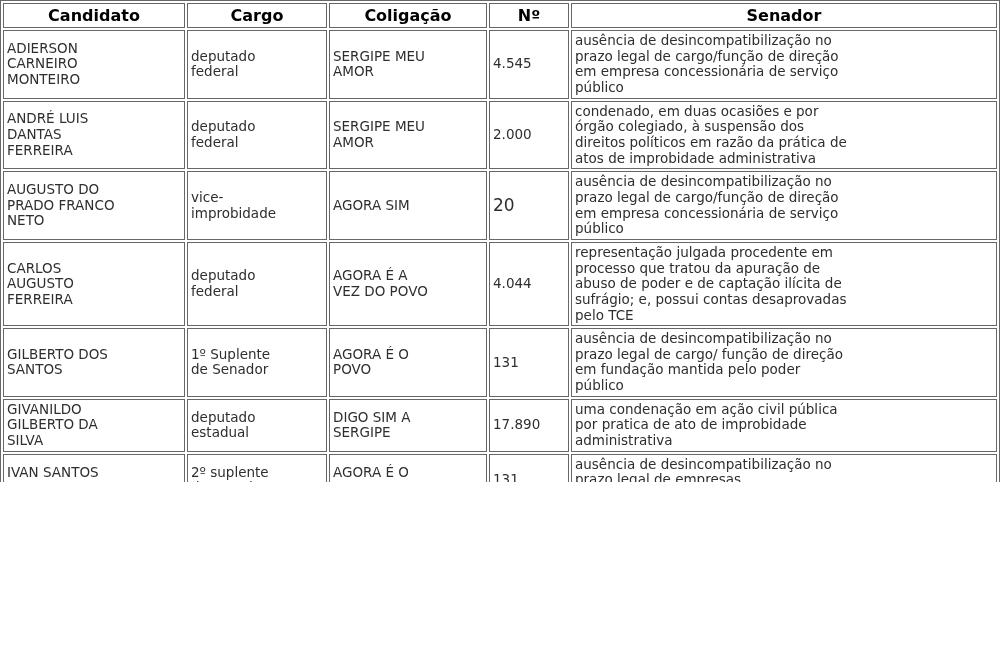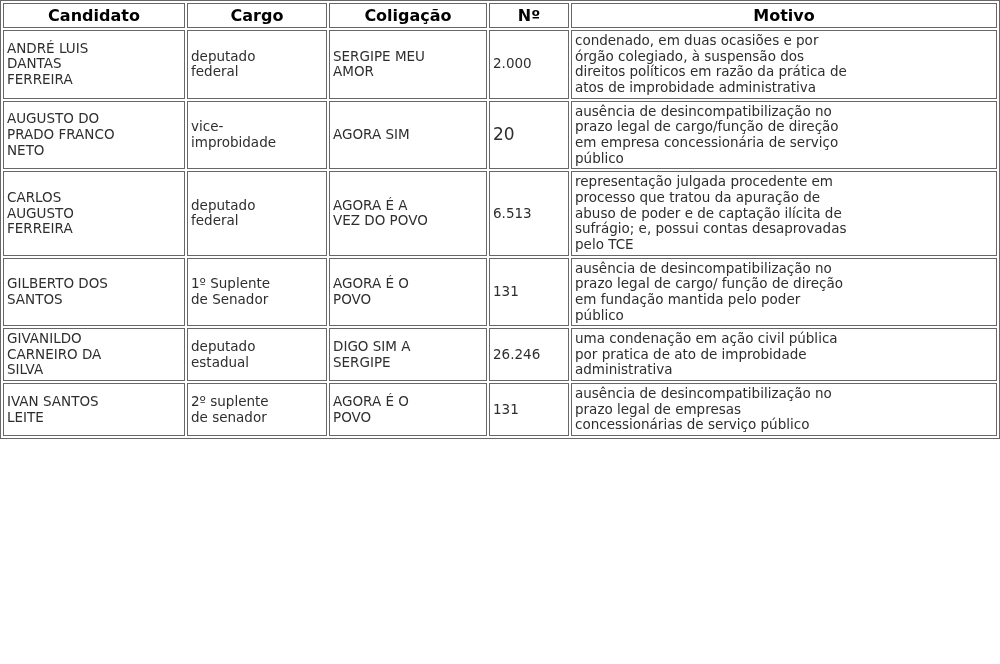--- a/index.html
+++ b/index.html
@@ -63,24 +63,38 @@
       <col class="c-coligacao">
       <col class="c-numero">
       <col class="c-motivo">
     </colgroup>
     <thead>
       <tr id="header-row">
           <th>Candidato</th>
           <th>Cargo</th>
           <th>Coligação</th>
           <th>Nº</th>
-          <th>Motivo</th>
+          <th>Senador</th>
         </tr>
     </thead>
     <tbody id="body-rows">
+        <tr>
+          <td class="cell-candidato">ADIERSON
+CARNEIRO
+MONTEIRO</td>
+          <td class="cell-cargo">deputado
+federal</td>
+          <td class="cell-coligacao">SERGIPE MEU
+AMOR</td>
+          <td class="cell-numero">4.545</td>
+          <td class="cell-motivo">ausência de desincompatibilização no
+prazo legal de cargo/função de direção
+em empresa concessionária de serviço
+público</td>
+        </tr>
         <tr>
           <td class="cell-candidato">ANDRÉ LUIS
 DANTAS
 FERREIRA</td>
           <td class="cell-cargo">deputado
 federal</td>
           <td class="cell-coligacao">SERGIPE MEU
 AMOR</td>
           <td class="cell-numero">2.000</td>
           <td class="cell-motivo">condenado, em duas ocasiões e por
@@ -102,21 +116,21 @@
 público</td>
         </tr>
         <tr>
           <td class="cell-candidato">CARLOS
 AUGUSTO
 FERREIRA</td>
           <td class="cell-cargo">deputado
 federal</td>
           <td class="cell-coligacao">AGORA É A
 VEZ DO POVO</td>
-          <td class="cell-numero">6.513</td>
+          <td class="cell-numero">4.044</td>
           <td class="cell-motivo">representação julgada procedente em
 processo que tratou da apuração de
 abuso de poder e de captação ilícita de
 sufrágio; e, possui contas desaprovadas
 pelo TCE</td>
         </tr>
         <tr>
           <td class="cell-candidato">GILBERTO DOS
 SANTOS</td>
           <td class="cell-cargo">1º Suplente
@@ -124,27 +138,27 @@
           <td class="cell-coligacao">AGORA É O
 POVO</td>
           <td class="cell-numero">131</td>
           <td class="cell-motivo">ausência de desincompatibilização no
 prazo legal de cargo/ função de direção
 em fundação mantida pelo poder
 público</td>
         </tr>
         <tr>
           <td class="cell-candidato">GIVANILDO
-CARNEIRO DA
+GILBERTO DA
 SILVA</td>
           <td class="cell-cargo">deputado
 estadual</td>
           <td class="cell-coligacao">DIGO SIM A
 SERGIPE</td>
-          <td class="cell-numero">26.246</td>
+          <td class="cell-numero">17.890</td>
           <td class="cell-motivo">uma condenação em ação civil pública
 por pratica de ato de improbidade
 administrativa</td>
         </tr>
         <tr>
           <td class="cell-candidato">IVAN SANTOS
 LEITE</td>
           <td class="cell-cargo">2º suplente
 de senador</td>
           <td class="cell-coligacao">AGORA É O

